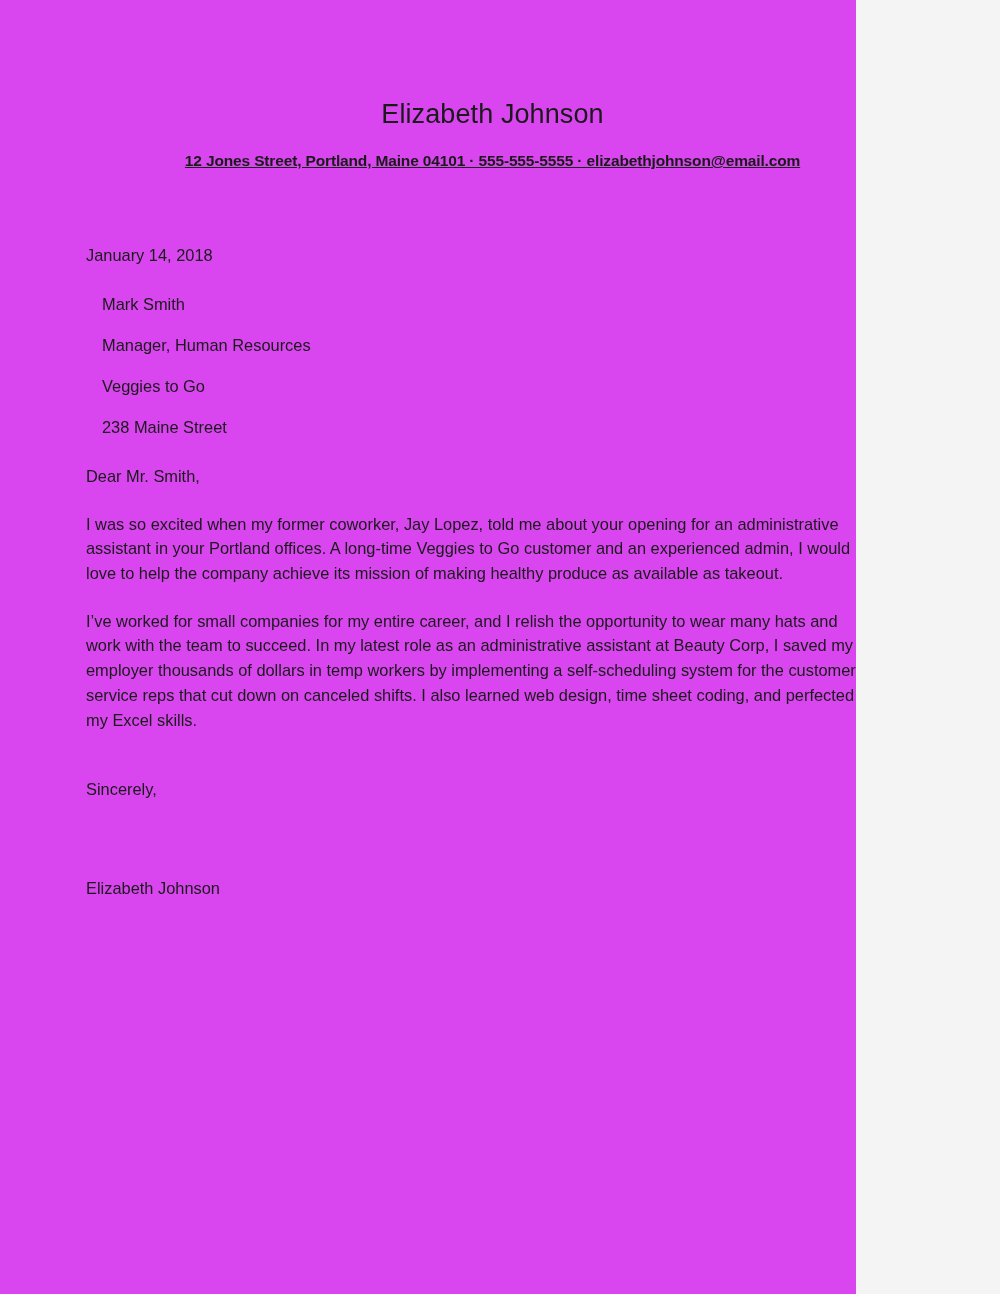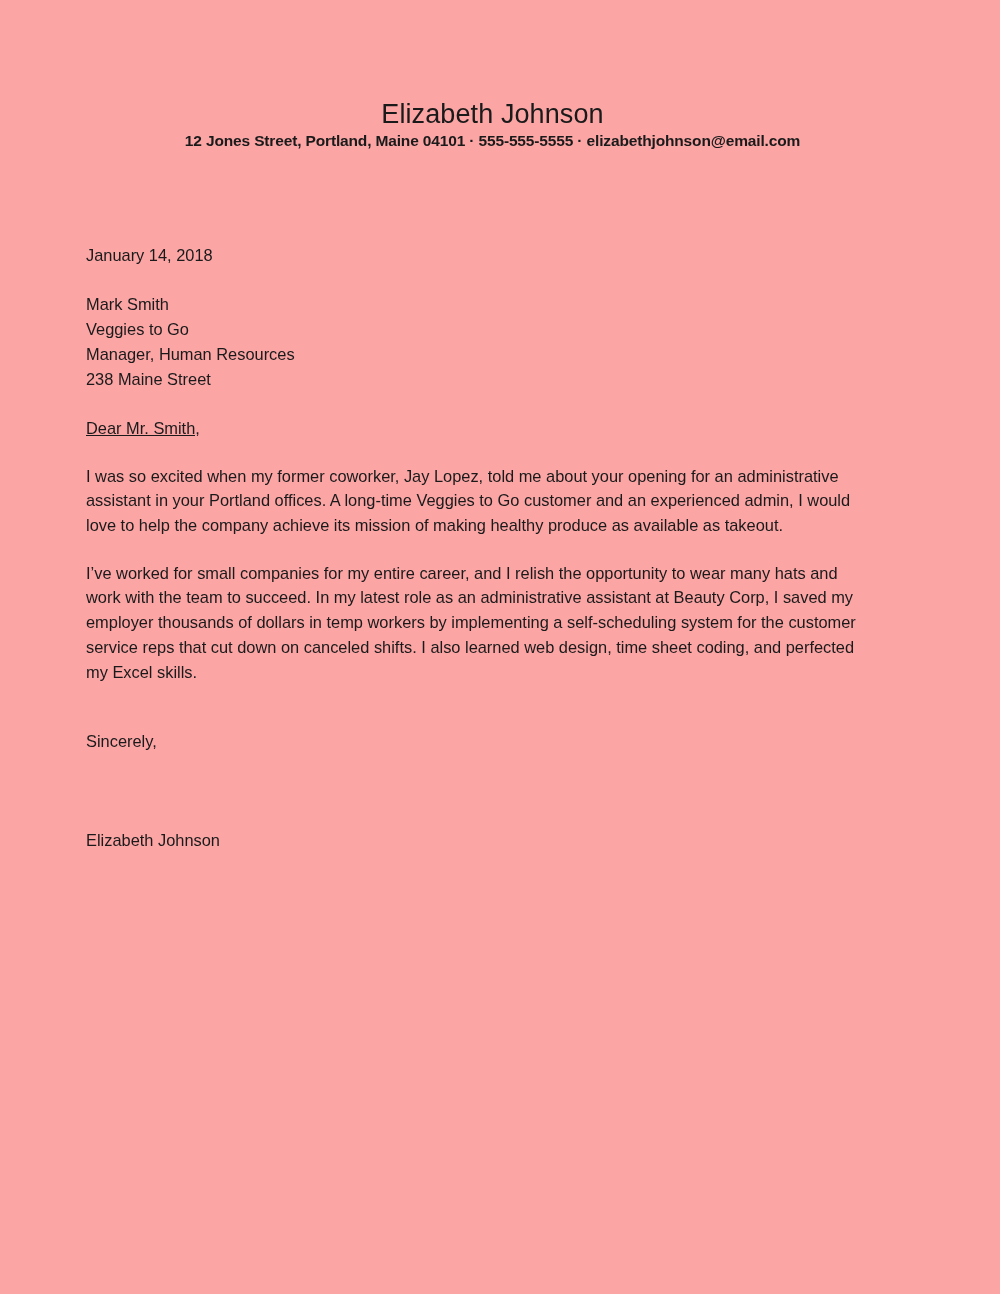--- a/index.html
+++ b/index.html
@@ -11,49 +11,50 @@
     height: 1294px;
     background: #f4f4f4;
     font-family: "Liberation Sans", sans-serif;
     color: #1a1a1a;
     -webkit-font-smoothing: antialiased;
     overflow: hidden;
   }
 
   .page {
     position: relative;
-    width: 1000px;
+    width: 856px;
     height: 1294px;
-    background: #fca5a5;
+    background: #d946ef;
   }
 
   
   .letterhead {
     position: absolute;
     left: 0;
     top: 98px;
     width: 985px;
     text-align: center;
   }
   .letterhead-name {
     font-size: 27px;
     font-weight: 400;
     line-height: 32px;
     letter-spacing: 0.1px;
     color: #1a1a1a;
     white-space: nowrap;
   }
   .letterhead-contact {
-    margin-top: 0;
+    margin-top: 20px;
     font-size: 15.5px;
     font-weight: 700;
     line-height: 21px;
     letter-spacing: -0.15px;
     color: #1a1a1a;
     white-space: nowrap;
+    text-decoration: underline;
   }
 
   
   .letter-body {
     position: absolute;
     left: 86px;
     top: 243px;
     width: 795px;
     font-size: 16.4px;
     line-height: 24.7px;
@@ -61,27 +62,26 @@
   }
 
   .date-line {
     margin: 0;
   }
 
   .recipient-block {
     margin: 24.7px 0 0 0;
   }
   .recipient-line {
-    margin: 0;
+    margin: 16px;
     white-space: nowrap;
   }
 
   .salutation {
     margin: 24.7px 0 0 0;
-    text-decoration: underline;
   }
 
   .body-paragraph {
     margin: 23px 12px 0 0;
     text-align: left;
   }
 
   .closing {
     margin: 45px 0 0 0;
   }
@@ -99,22 +99,22 @@
     <div class="letterhead-name">Elizabeth Johnson</div>
     <div class="letterhead-contact">12 Jones Street, Portland, Maine 04101 · 555-555-5555 · elizabethjohnson@email.com</div>
   </header>
 
   <main class="letter-body">
 
     <p class="date-line">January 14, 2018</p>
 
     <div class="recipient-block">
       <p class="recipient-line">Mark Smith</p>
+      <p class="recipient-line">Manager, Human Resources</p>
       <p class="recipient-line">Veggies to Go</p>
-      <p class="recipient-line">Manager, Human Resources</p>
       <p class="recipient-line">238 Maine Street</p>
     </div>
 
     <p class="salutation">Dear Mr. Smith,</p>
 
     <p class="body-paragraph">I was so excited when my former coworker, Jay Lopez, told me about your opening for an administrative assistant in your Portland offices. A long-time Veggies to Go customer and an experienced admin, I would love to help the company achieve its mission of making healthy produce as available as takeout.</p>
 
     <p class="body-paragraph">I’ve worked for small companies for my entire career, and I relish the opportunity to wear many hats and work with the team to succeed. In my latest role as an administrative assistant at Beauty Corp, I saved my employer thousands of dollars in temp workers by implementing a self-scheduling system for the customer service reps that cut down on canceled shifts. I also learned web design, time sheet coding, and perfected my Excel skills.</p>
 
 

